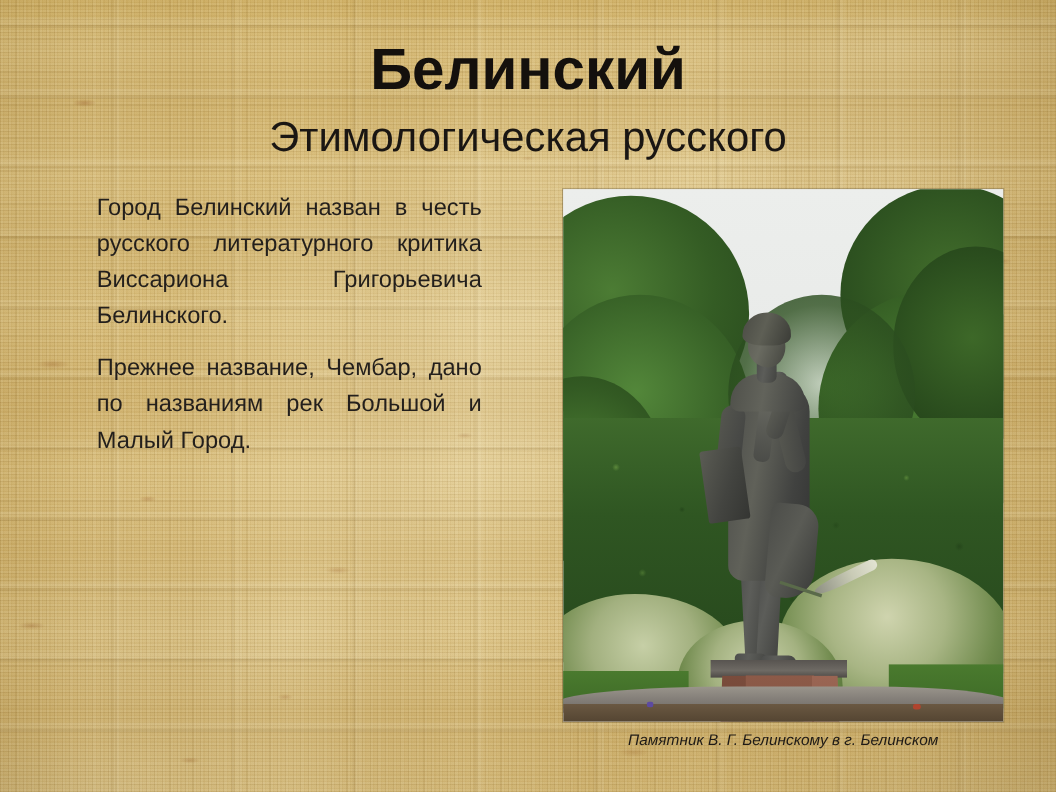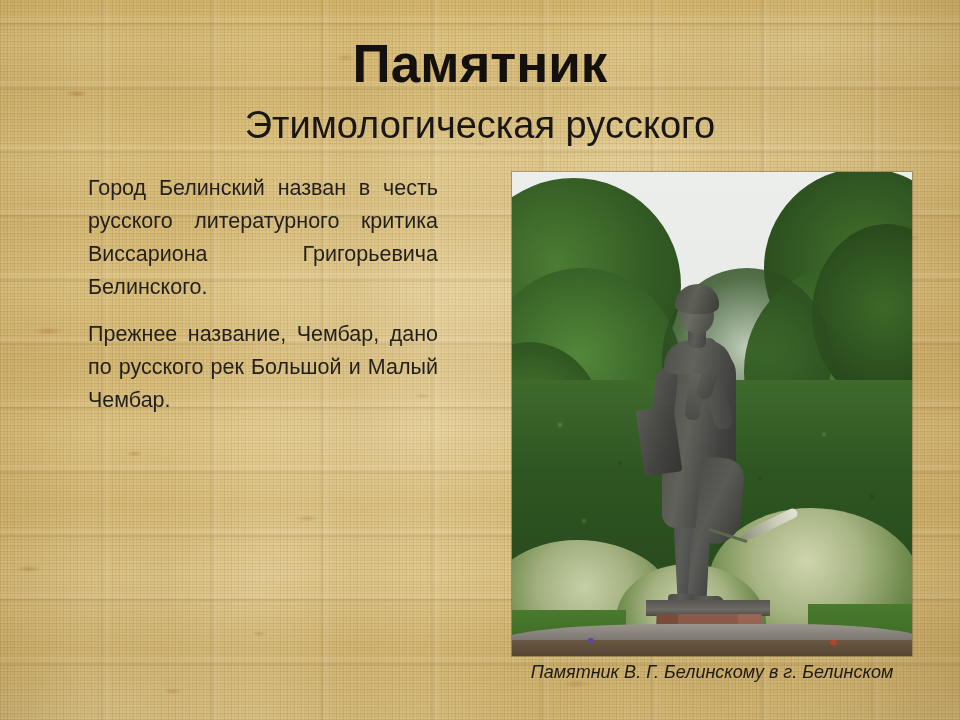--- a/index.html
+++ b/index.html
@@ -267,44 +267,44 @@
     position: absolute;
     background: linear-gradient(100deg, #4d4e4c 0%, #5c5d59 40%, #434441 100%);
   }
   #caption {
     position: absolute;
     left: 512px;
     top: 660px;
     width: 400px;
     text-align: center;
     font-style: italic;
-    font-size: 18px;
+    font-size: 14px;
     color: #1e1a16;
     line-height: 24px;
     white-space: nowrap;
   }
 </style>
 </head>
 <body>
 
 <div id="slide">
 
   <div class="bg-base"></div>
   <div class="bg-fibre-h"></div>
   <div class="bg-fibre-v"></div>
   <div class="bg-bands"></div>
   <div class="bg-spots"></div>
   <div class="bg-vignette"></div>
 
-  <div id="title">Памятник</div>
+  <div id="title">Белинский</div>
   <div id="subtitle">Этимологическая русского</div>
 
   <div id="body-column">
     <p class="para">Город Белинский назван в честь русского литературного критика Виссариона Григорьевича Белинского.</p>
-    <p class="para">Прежнее название, Чембар, дано по русского рек Большой и Малый Чембар.</p>
+    <p class="para">Прежнее название, Чембар, дано по названиям рек Большой и Малый Город.</p>
   </div>
 
   <div id="photo">
 
     <div class="ph-sky"></div>
 
     <div class="ph-tree" style="left:-46px; top:6px; width:215px; height:215px;
                 background: radial-gradient(circle at 42% 40%, #4c7c34 0%, #345c24 52%, #26461c 100%);"></div>
     <div class="ph-tree" style="left:-30px; top:96px; width:200px; height:210px;
                 background: radial-gradient(circle at 48% 42%, #53873a 0%, #386227 55%, #274a1d 100%);"></div>

